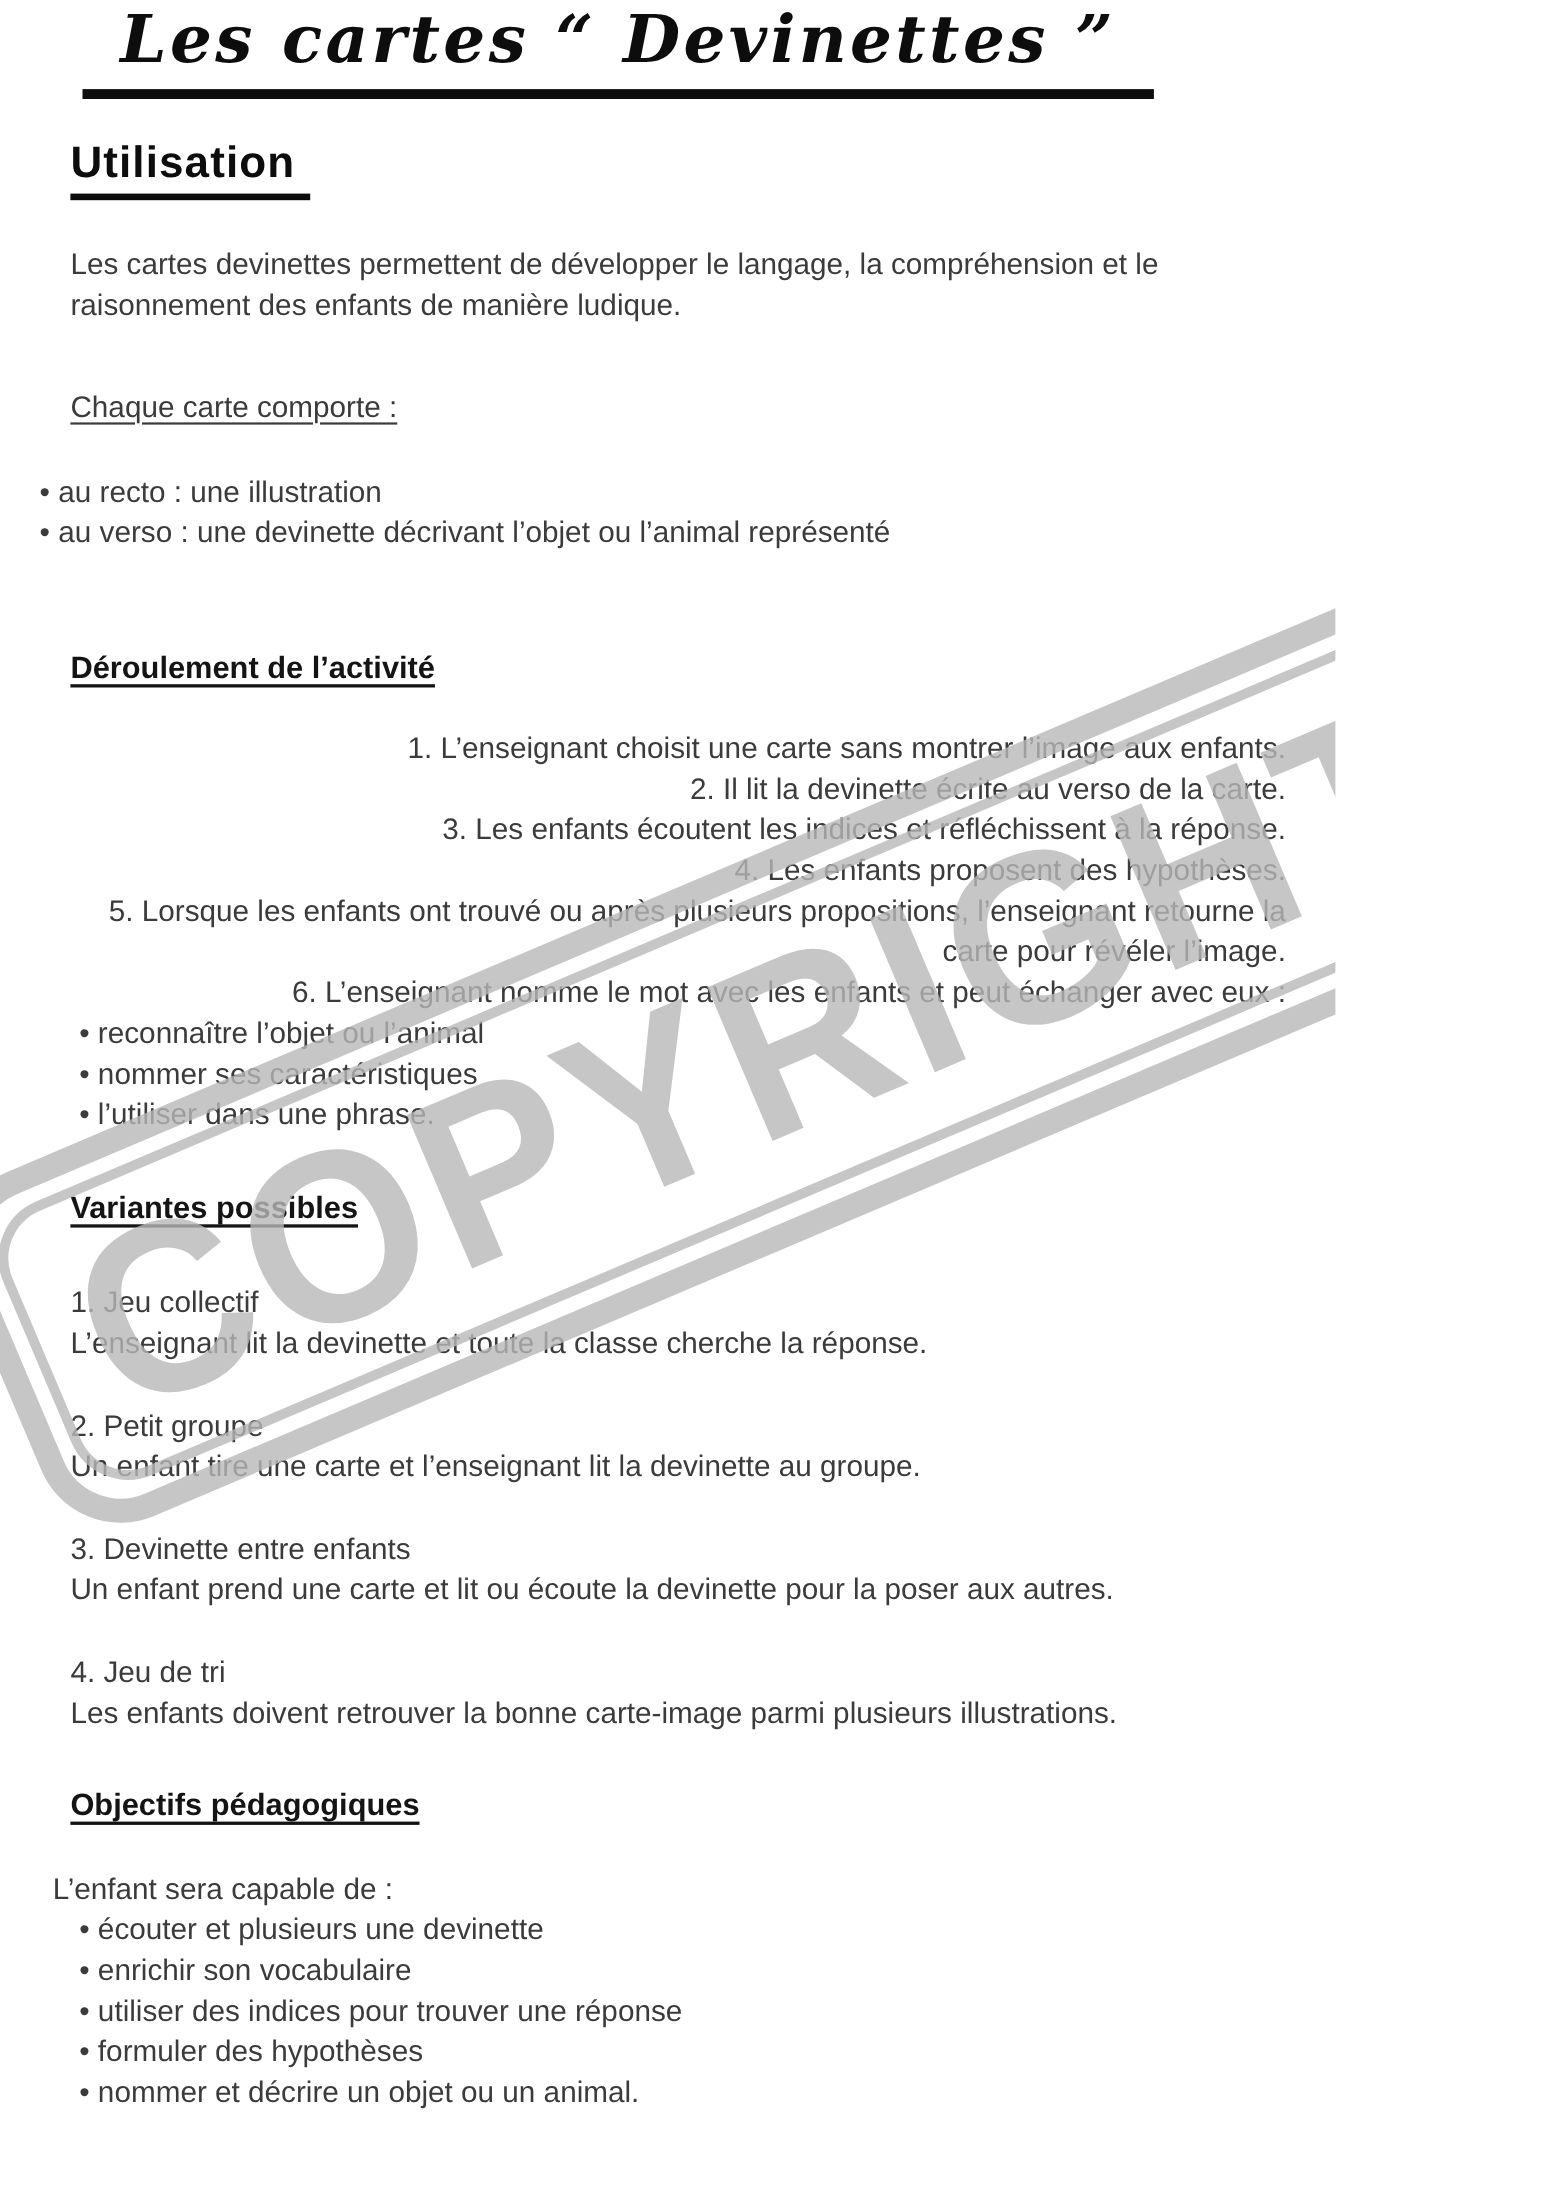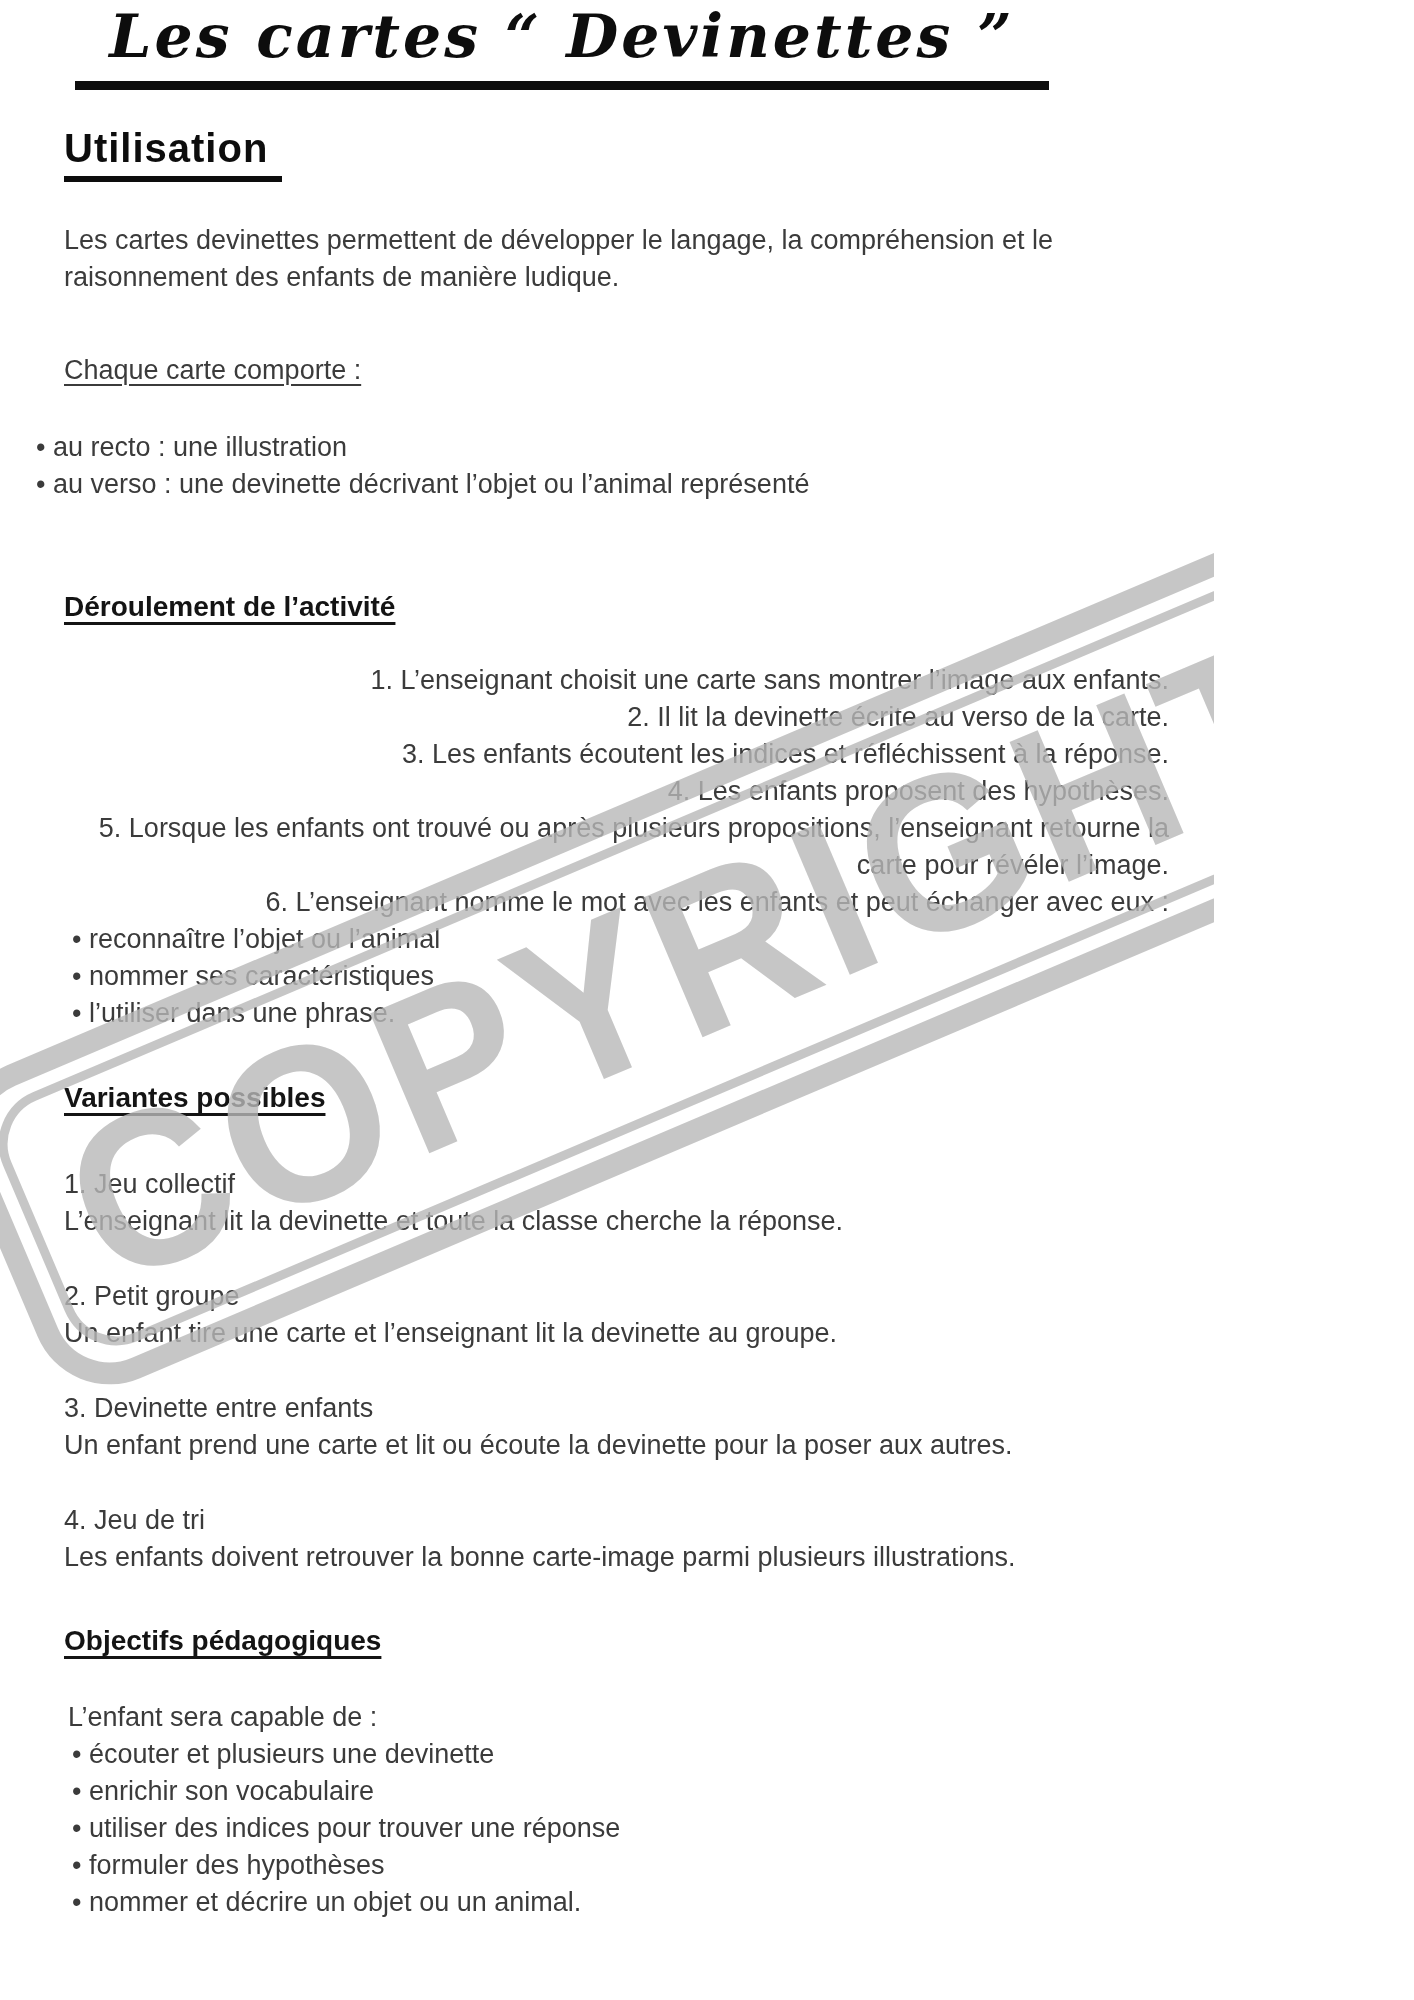--- a/index.html
+++ b/index.html
@@ -44,21 +44,21 @@
   .mt-variantes  { margin-top:48px; }
   .mt-objectifs  { margin-top:47px; }
 
   .steps { margin-top:37px; padding:0 45px 0 64px; font-size:27px; line-height:37px; }
   .steps .step { text-indent:9px;text-align:right; }
 
   .variants { padding:0 45px 0 64px; font-size:27px; line-height:37px; }
   .variant { margin-top:38px; }
   .variant:first-child { margin-top:50px; }
 
-  .obj-intro { margin:40px 45px 0 68px; font-size:27px; line-height:37px; }
+  .obj-intro { margin:40px 45px 0 48px; font-size:27px; line-height:37px; }
   .obj-list { padding:0 45px 0 64px; font-size:27px; line-height:37px; }
 
   
   .watermark {
     position:absolute; left:690px; top:960px; z-index:3; pointer-events:none;
     transform:translate(-50%,-50%) rotate(-23deg);
     color:rgba(184,184,184,0.80);
   }
   .stamp-outer { border:22px solid; border-radius:78px; padding:13px; }
   .stamp-inner {

